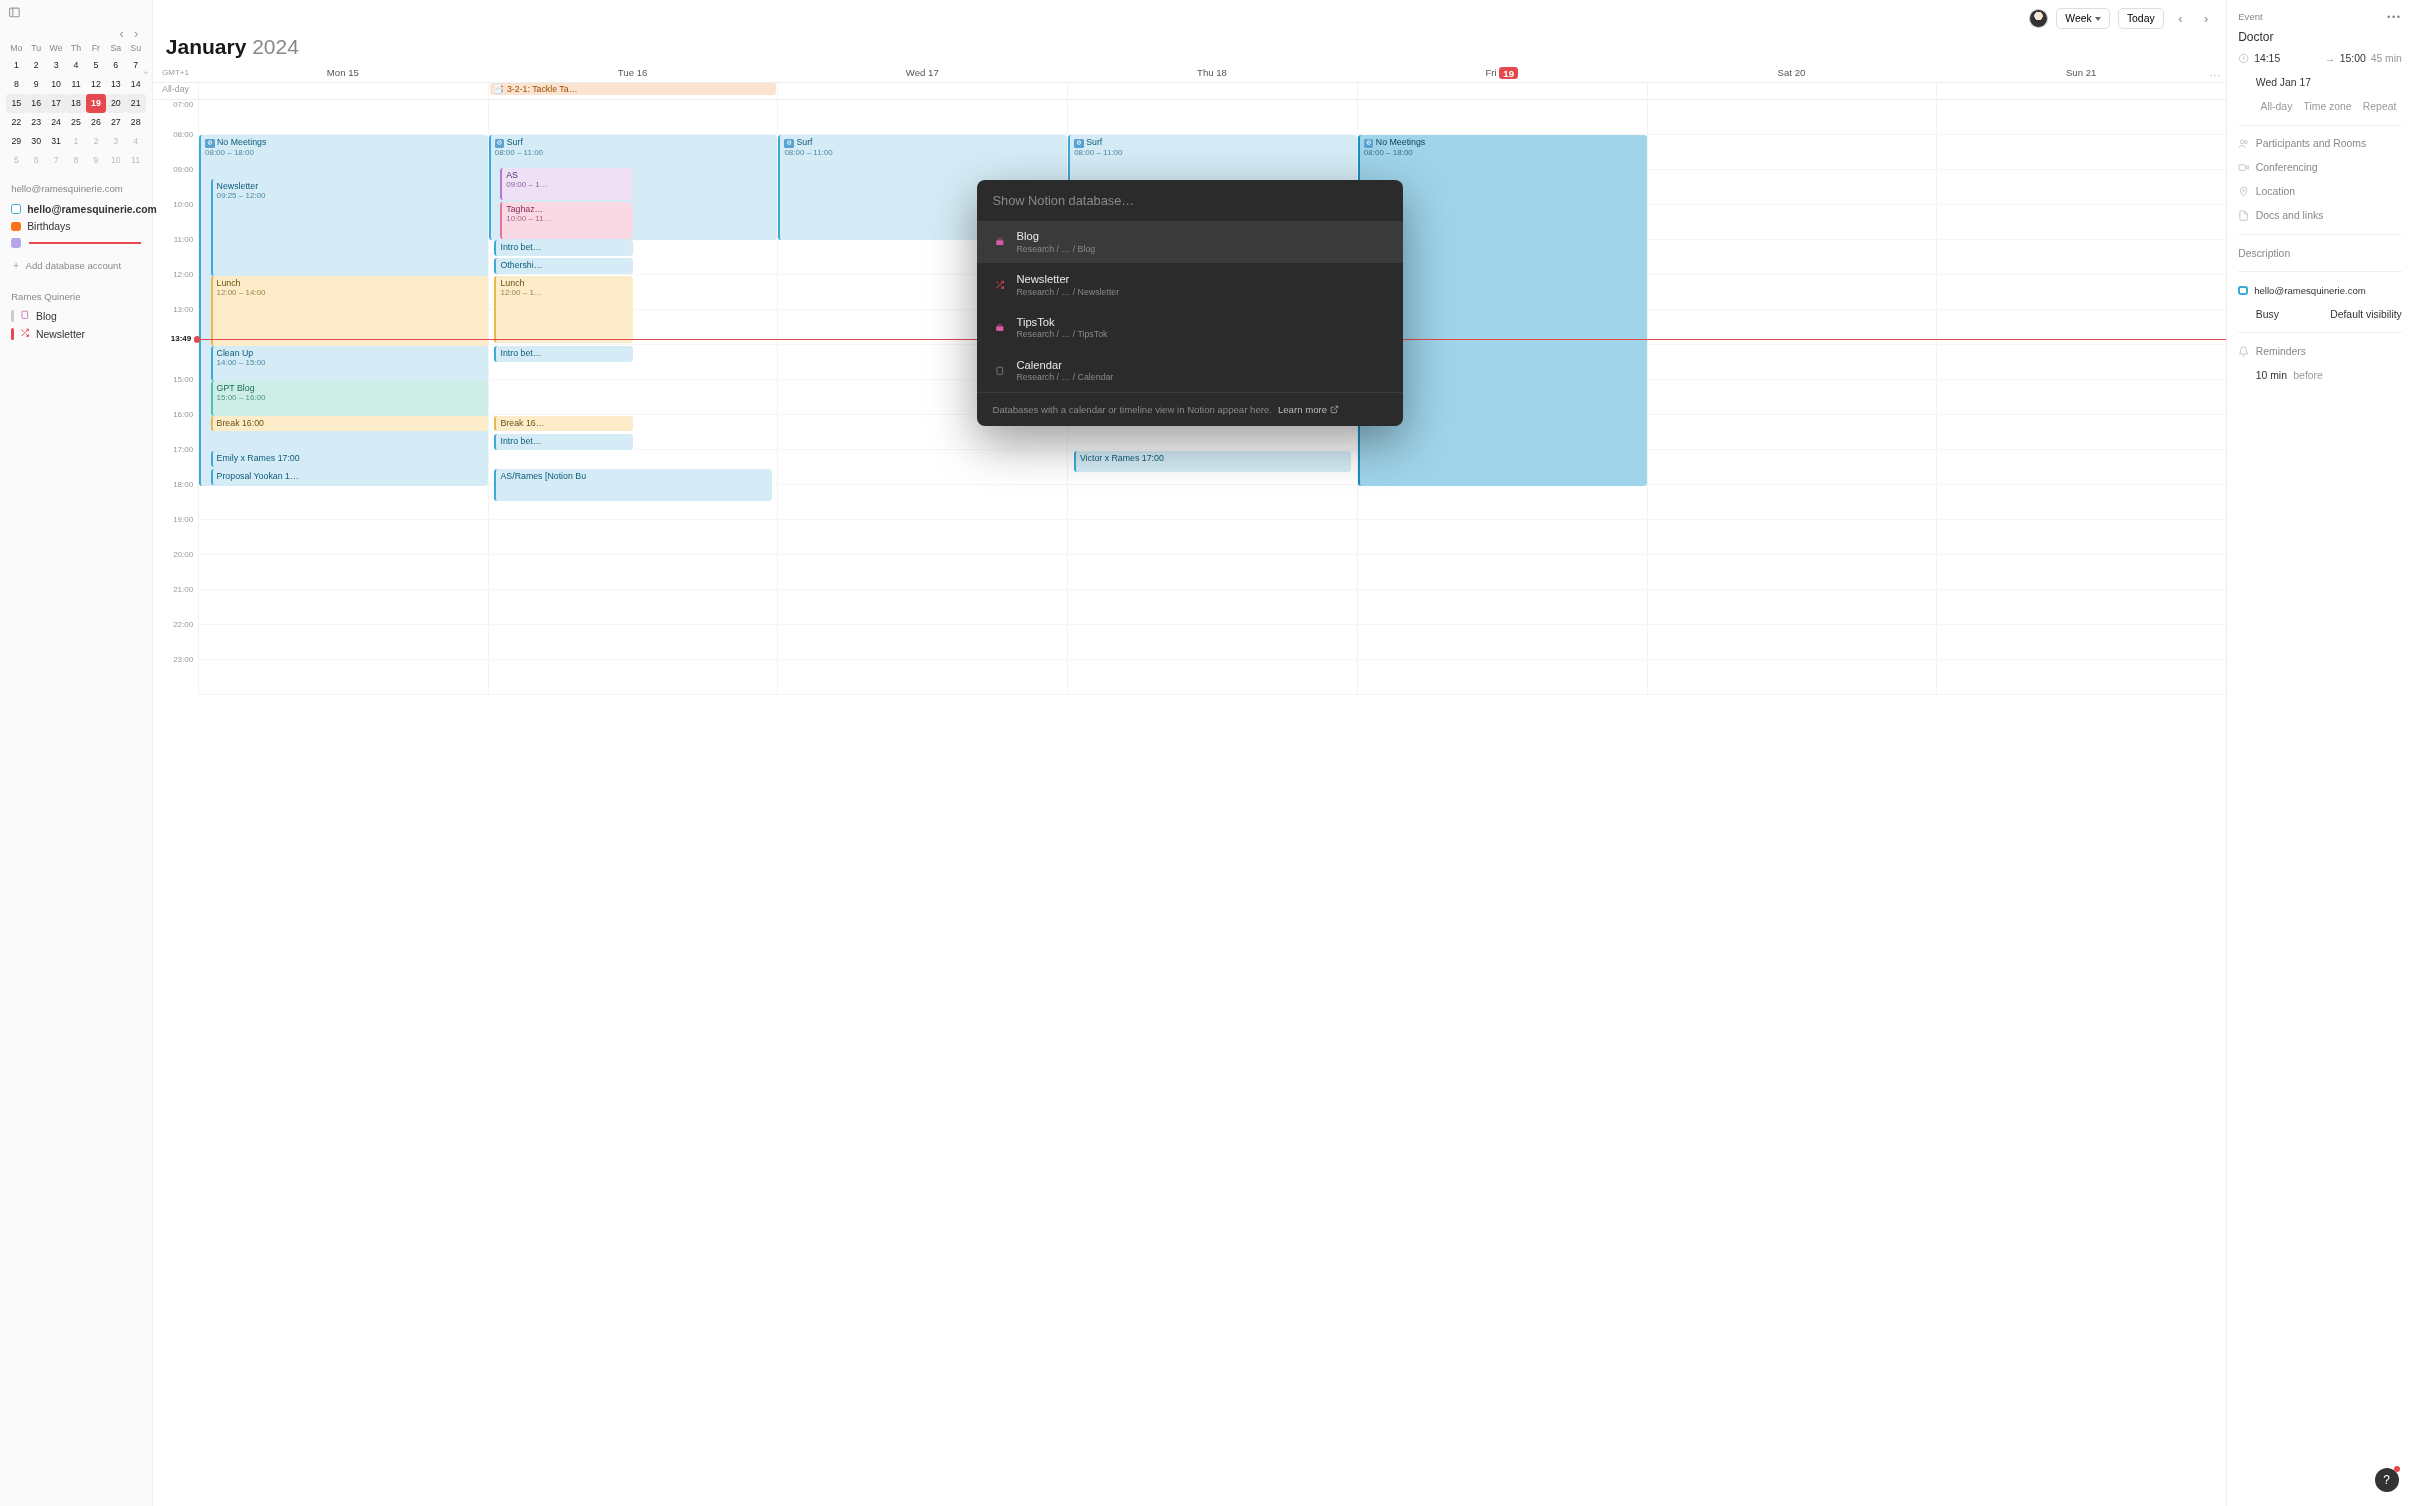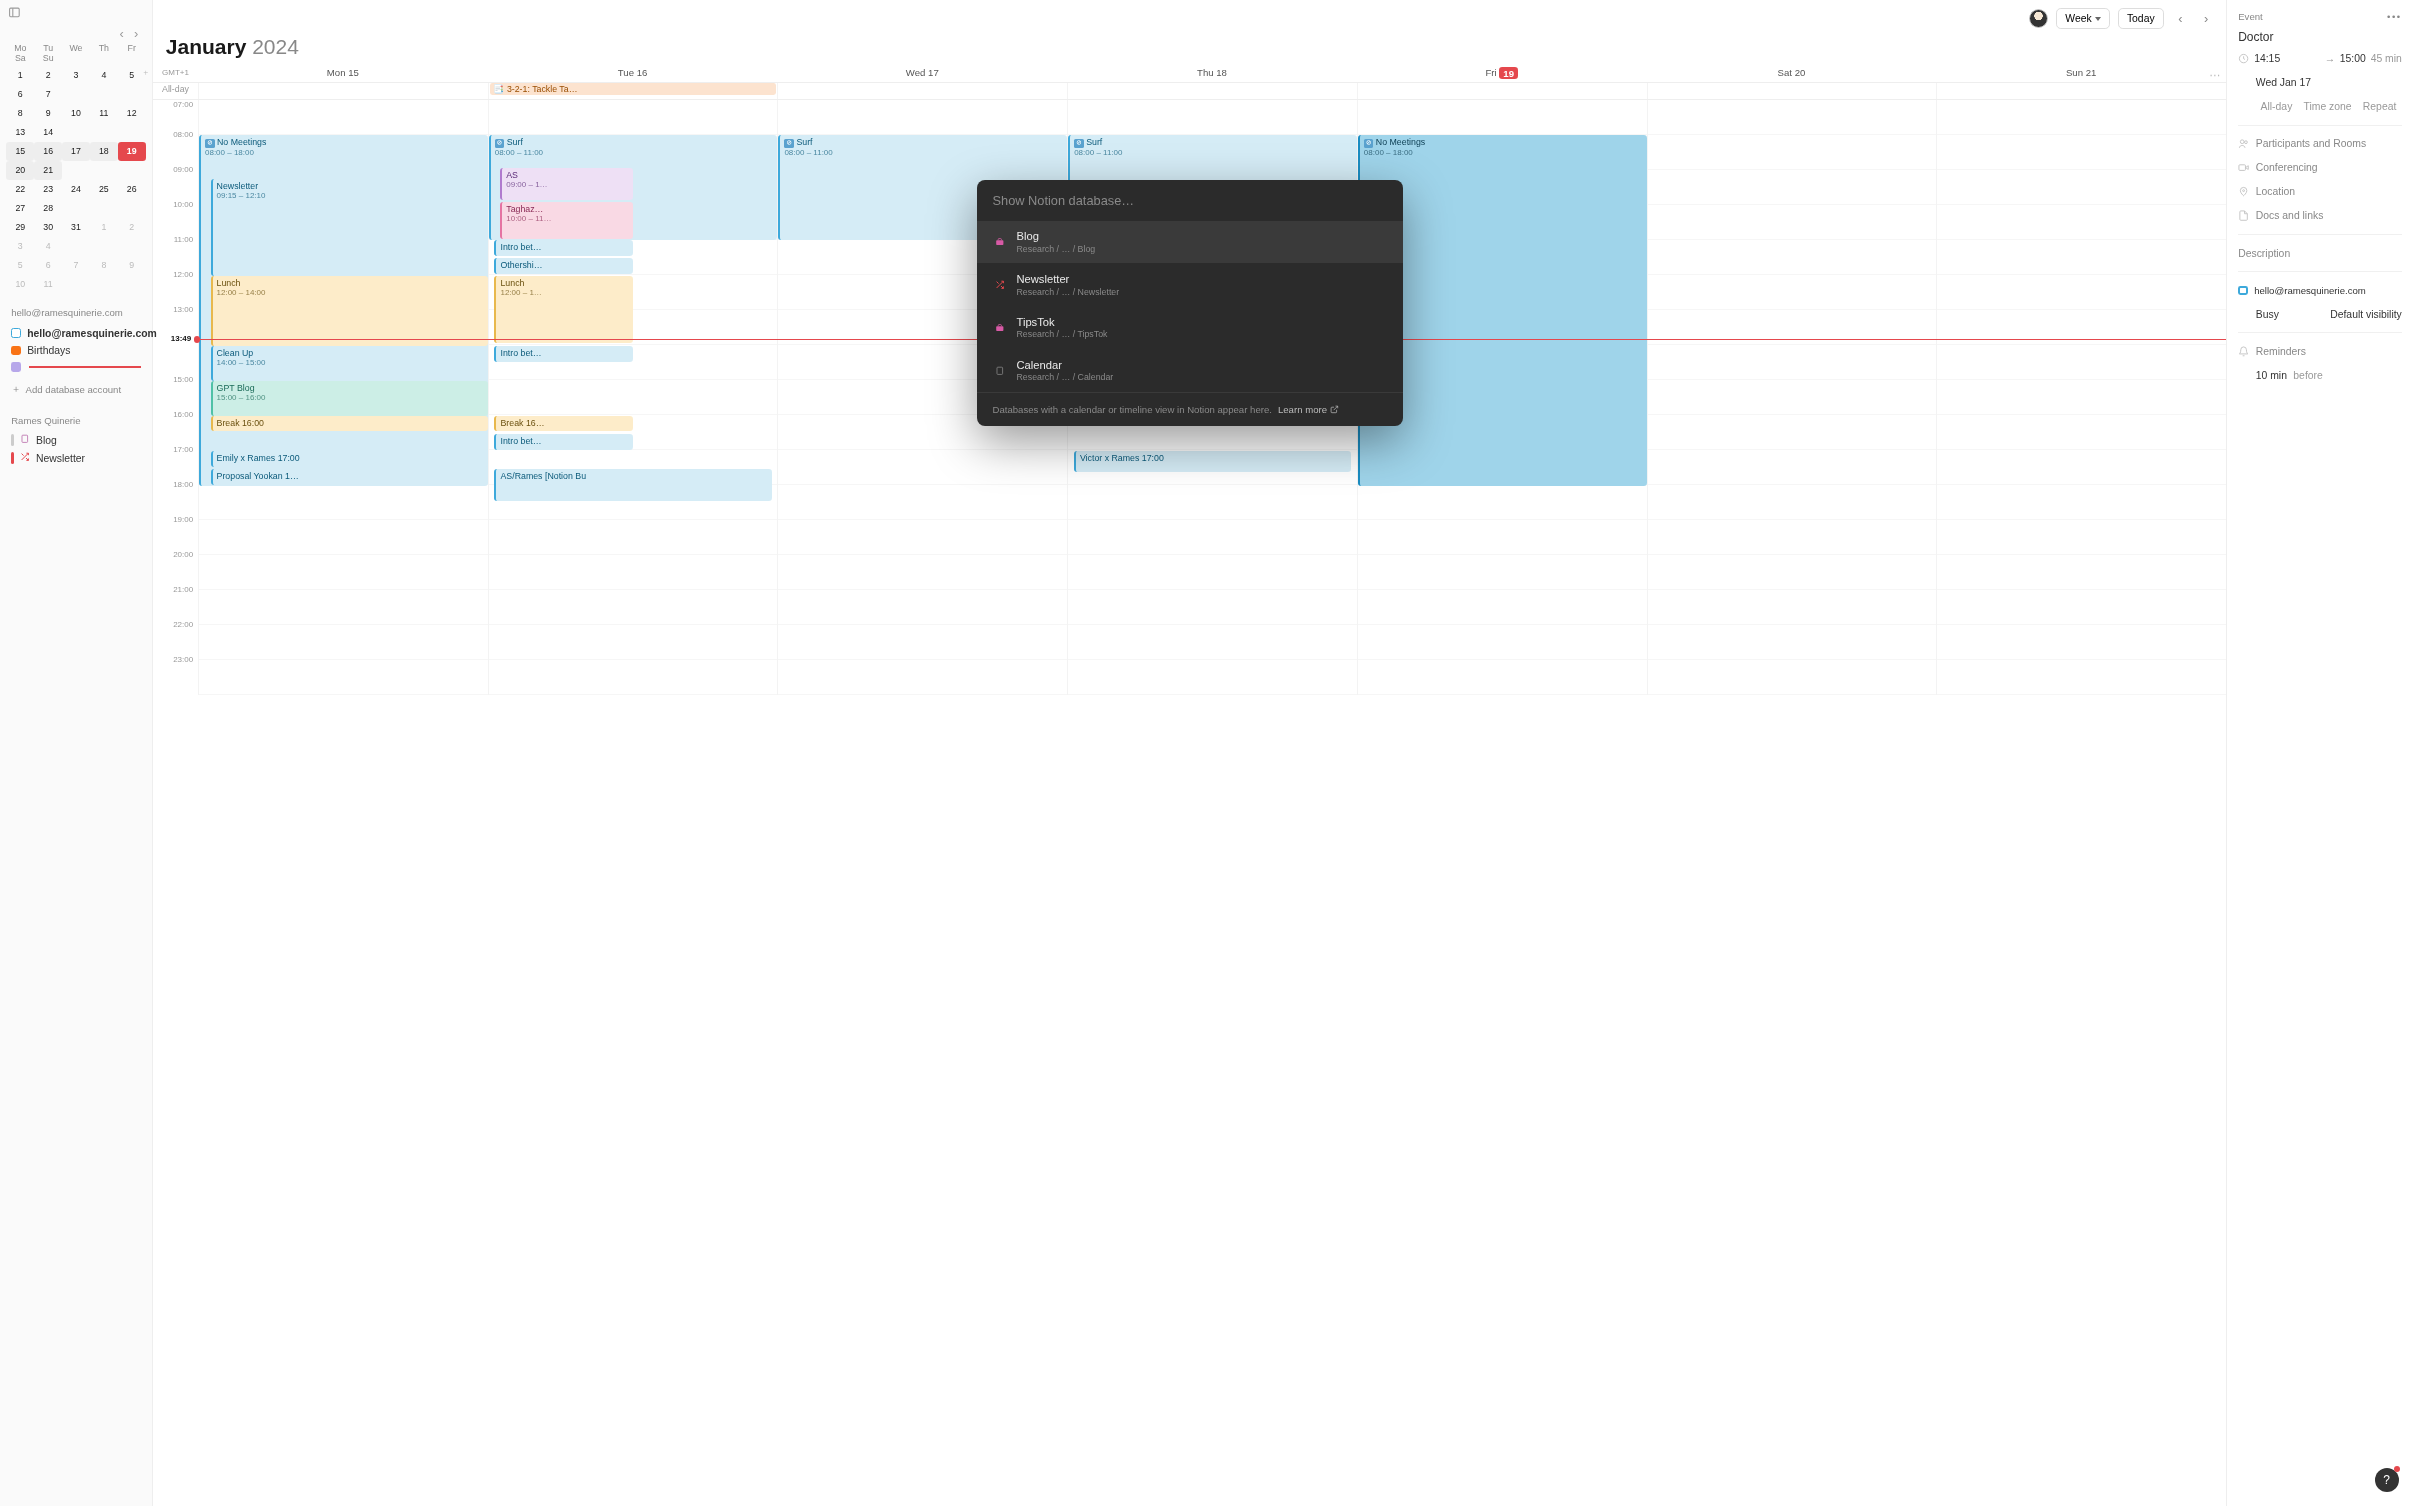--- a/index.html
+++ b/index.html
@@ -6,21 +6,21 @@
 html, body { width: 100%; height: 100%; background: #fff; color: #1a1a1a; overflow: hidden; }
 .app { display: flex; height: 100vh; width: 100vw; }
 
 
 .sidebar { width: 153px; border-right: 0.8px solid #eee; display: flex; flex-direction: column; padding: 6.4px 0; background:#fafafa;}
 .sidebar-toggle { padding: 0 8px 4.8px; }
 .sidebar-toggle svg { width:12.8px; height:12.8px; stroke:#999; }
 .mini-cal { padding: 0 6.4px; }
 .mini-nav { display:flex; justify-content:flex-end; gap:1.6px; padding-right:3.2px; margin-bottom:3.2px;}
 .mini-nav span { width:12.8px; height:12.8px; color:#999; cursor:pointer; display:inline-flex; align-items:center; justify-content:center;}
-.mini-weekdays, .mini-row { display:grid; grid-template-columns: repeat(5, 1fr); text-align:center; font-size:8.8px; }
+.mini-weekdays, .mini-row { display:grid; grid-template-columns: repeat(7, 1fr); text-align:center; font-size:8.8px; }
 .mini-weekdays { color:#888; margin-bottom:3.2px; }
 .mini-row div { height:19px; line-height:19px; border-radius:3.2px; cursor:pointer; }
 .mini-row .fade { color:#bbb; }
 .mini-row .this-week { background:#eee; }
 .mini-row .today { background:#e5484d; color:#fff; font-weight:600; }
 .accounts { padding: 12.8px 11.2px 0; font-size:9.6px; color:#888; }
 .acct-email { margin-bottom:6.4px; }
 .cal-item { display:flex; align-items:center; gap:6.4px; padding:3.2px 0; font-size:10.4px; color:#333; cursor:pointer;}
 .cal-dot { width:9.6px; height:9.6px; border-radius:2.4px; flex-shrink:0; }
 .cal-dot.outline { border:1.6px solid; background:#fff !important; }
@@ -312,21 +312,21 @@
             <div class="hour"></div>
             <div class="hour"></div>
             <div class="hour"></div>
             <div class="hour"></div>
             <div class="hour"></div>
             <div class="hour"></div>
             <div class="hour"></div>
             <div class="hour"></div>
             <div class="hour"></div>
             <div class="event blue" style="top: 35px; height: 351px; left: 0%; width: 100%; right: auto;"><span class="icon-x">⊘</span><span class="etitle">No Meetings</span><div class="etime">08:00 – 18:00</div></div>
-            <div class="event blue" style="top: 79px; height: 97px; left: 4%; width: 96%; right: auto;"><span class="etitle">Newsletter</span><div class="etime">09:15 – 12:10</div></div>
+            <div class="event blue" style="top: 79px; height: 97px; left: 4%; width: 96%; right: auto;"><span class="etitle">Newsletter</span><div class="etime">09:25 – 12:00</div></div>
             <div class="event yellow" style="top: 176px; height: 70px; left: 4%; width: 96%; right: auto;"><span class="etitle">Lunch</span><div class="etime">12:00 – 14:00</div></div>
             <div class="event blue" style="top: 246px; height: 35px; left: 4%; width: 96%; right: auto;"><span class="etitle">Clean Up</span><div class="etime">14:00 – 15:00</div></div>
             <div class="event teal" style="top: 281px; height: 35px; left: 4%; width: 96%; right: auto;"><span class="etitle">GPT Blog</span><div class="etime">15:00 – 16:00</div></div>
             <div class="event yellow" style="top: 316px; height: 14.4px; left: 4%; width: 96%; right: auto;"><span class="etitle">Break 16:00</span></div>
             <div class="event blue" style="top: 351px; height: 16px; left: 4%; width: 96%; right: auto;"><span class="etitle">Emily x Rames 17:00</span></div>
             <div class="event blue" style="top: 369px; height: 16px; left: 4%; width: 96%; right: auto;"><span class="etitle">Proposal Yookan 1…</span></div>
           </div>
           <div class="daycol">
             <div class="hour"></div>
             <div class="hour"></div>

